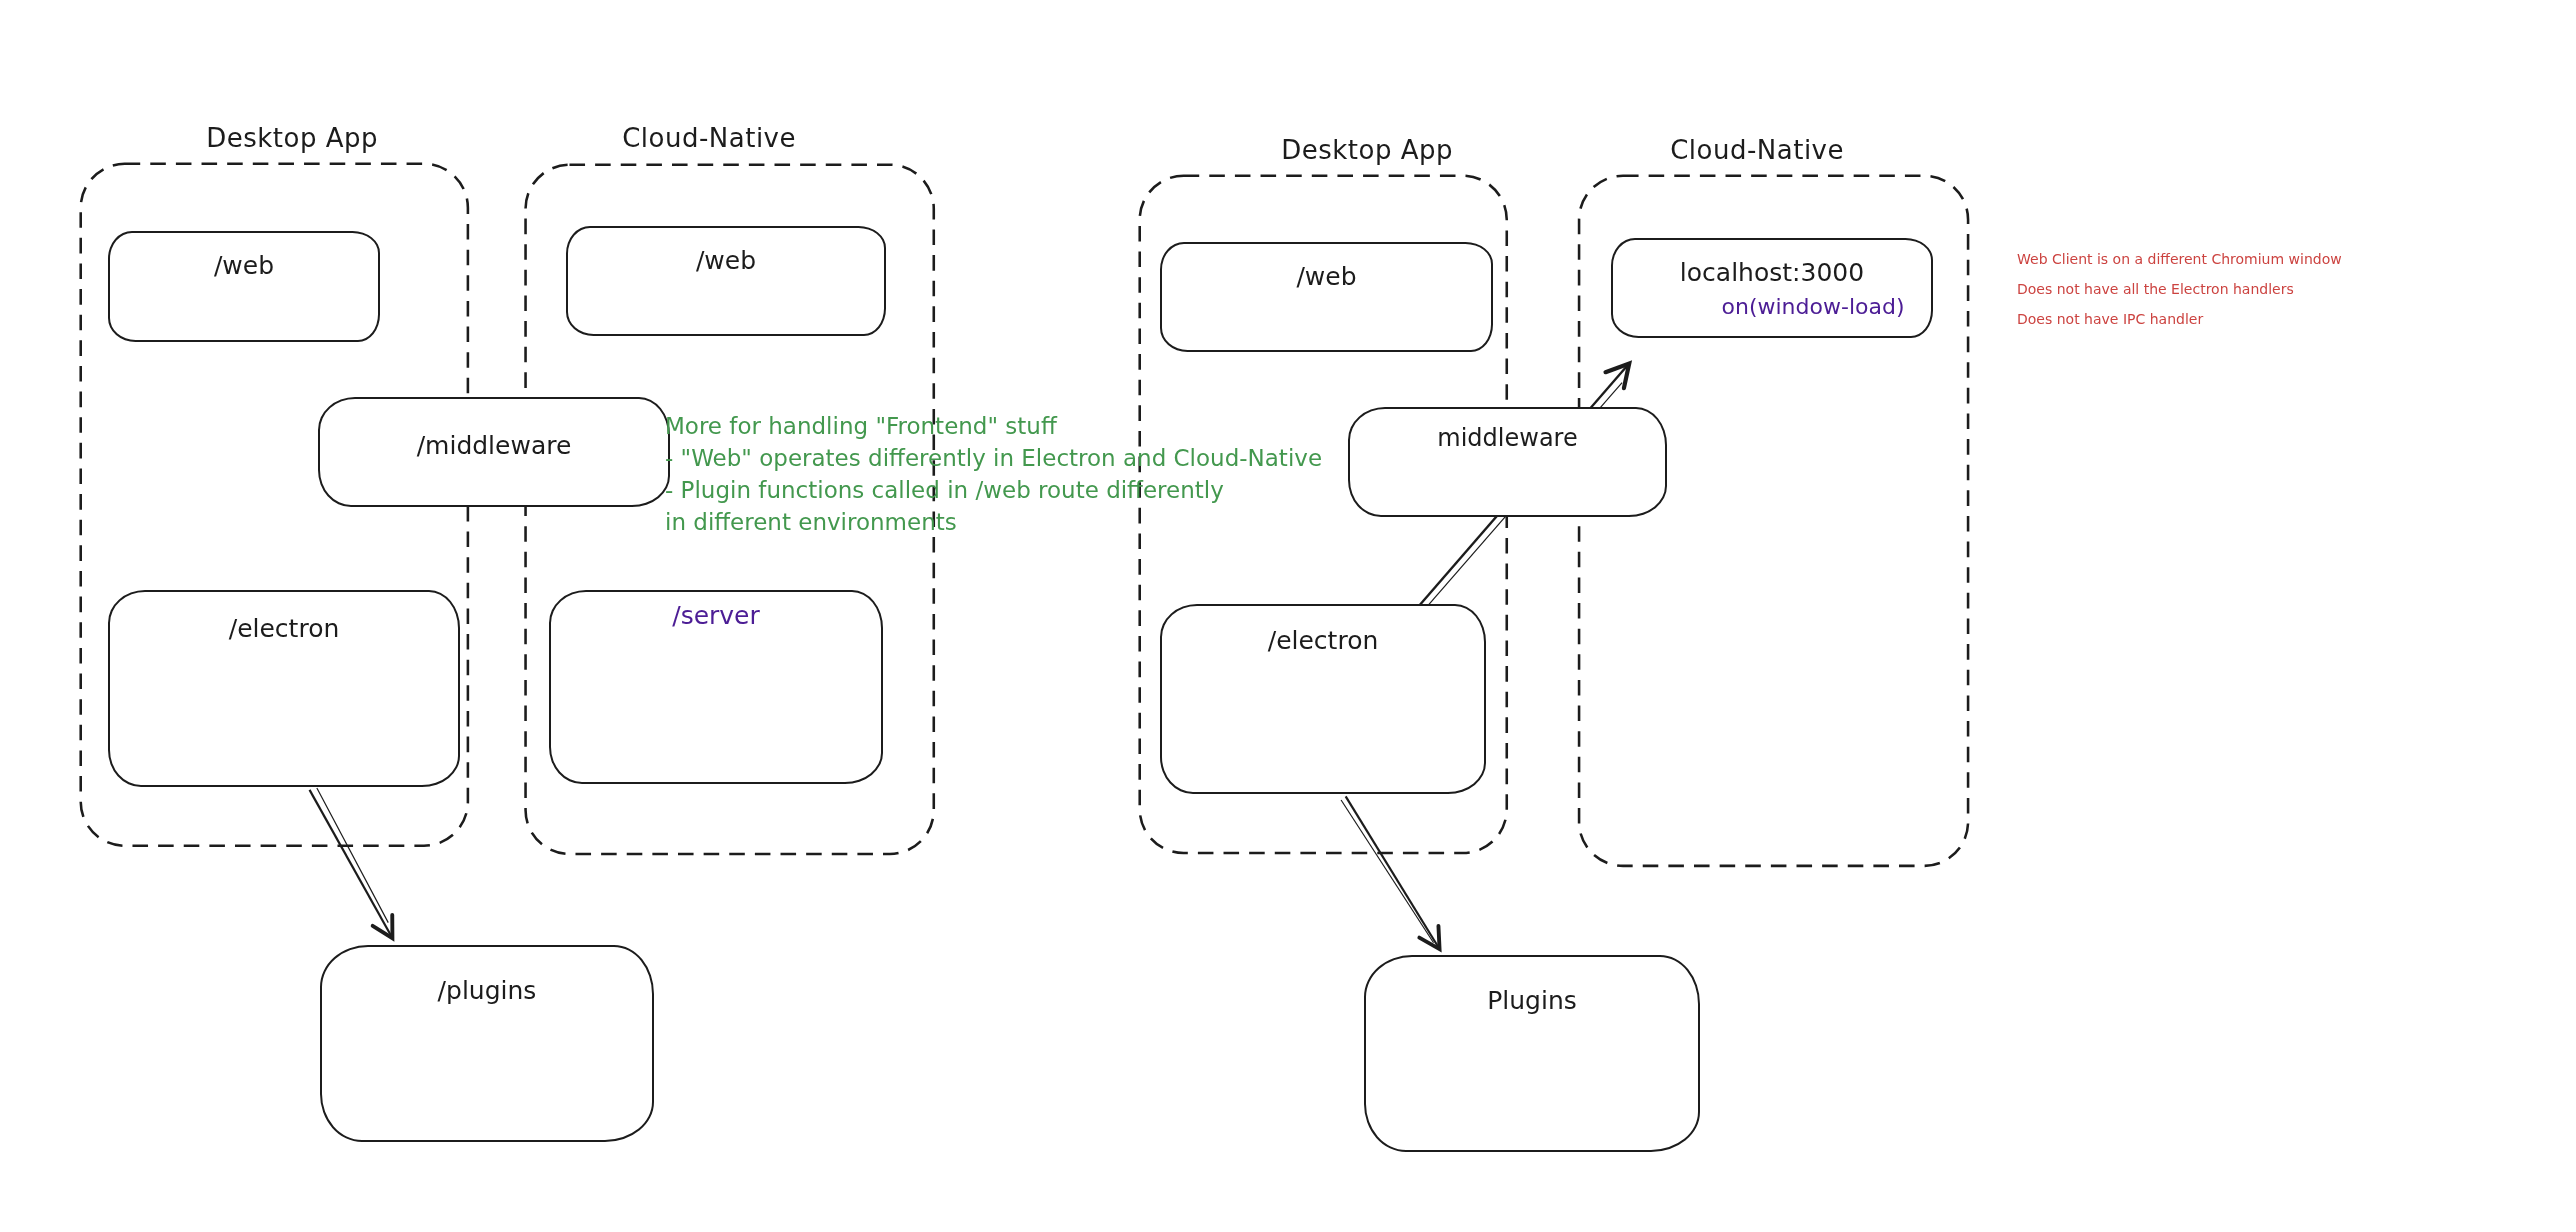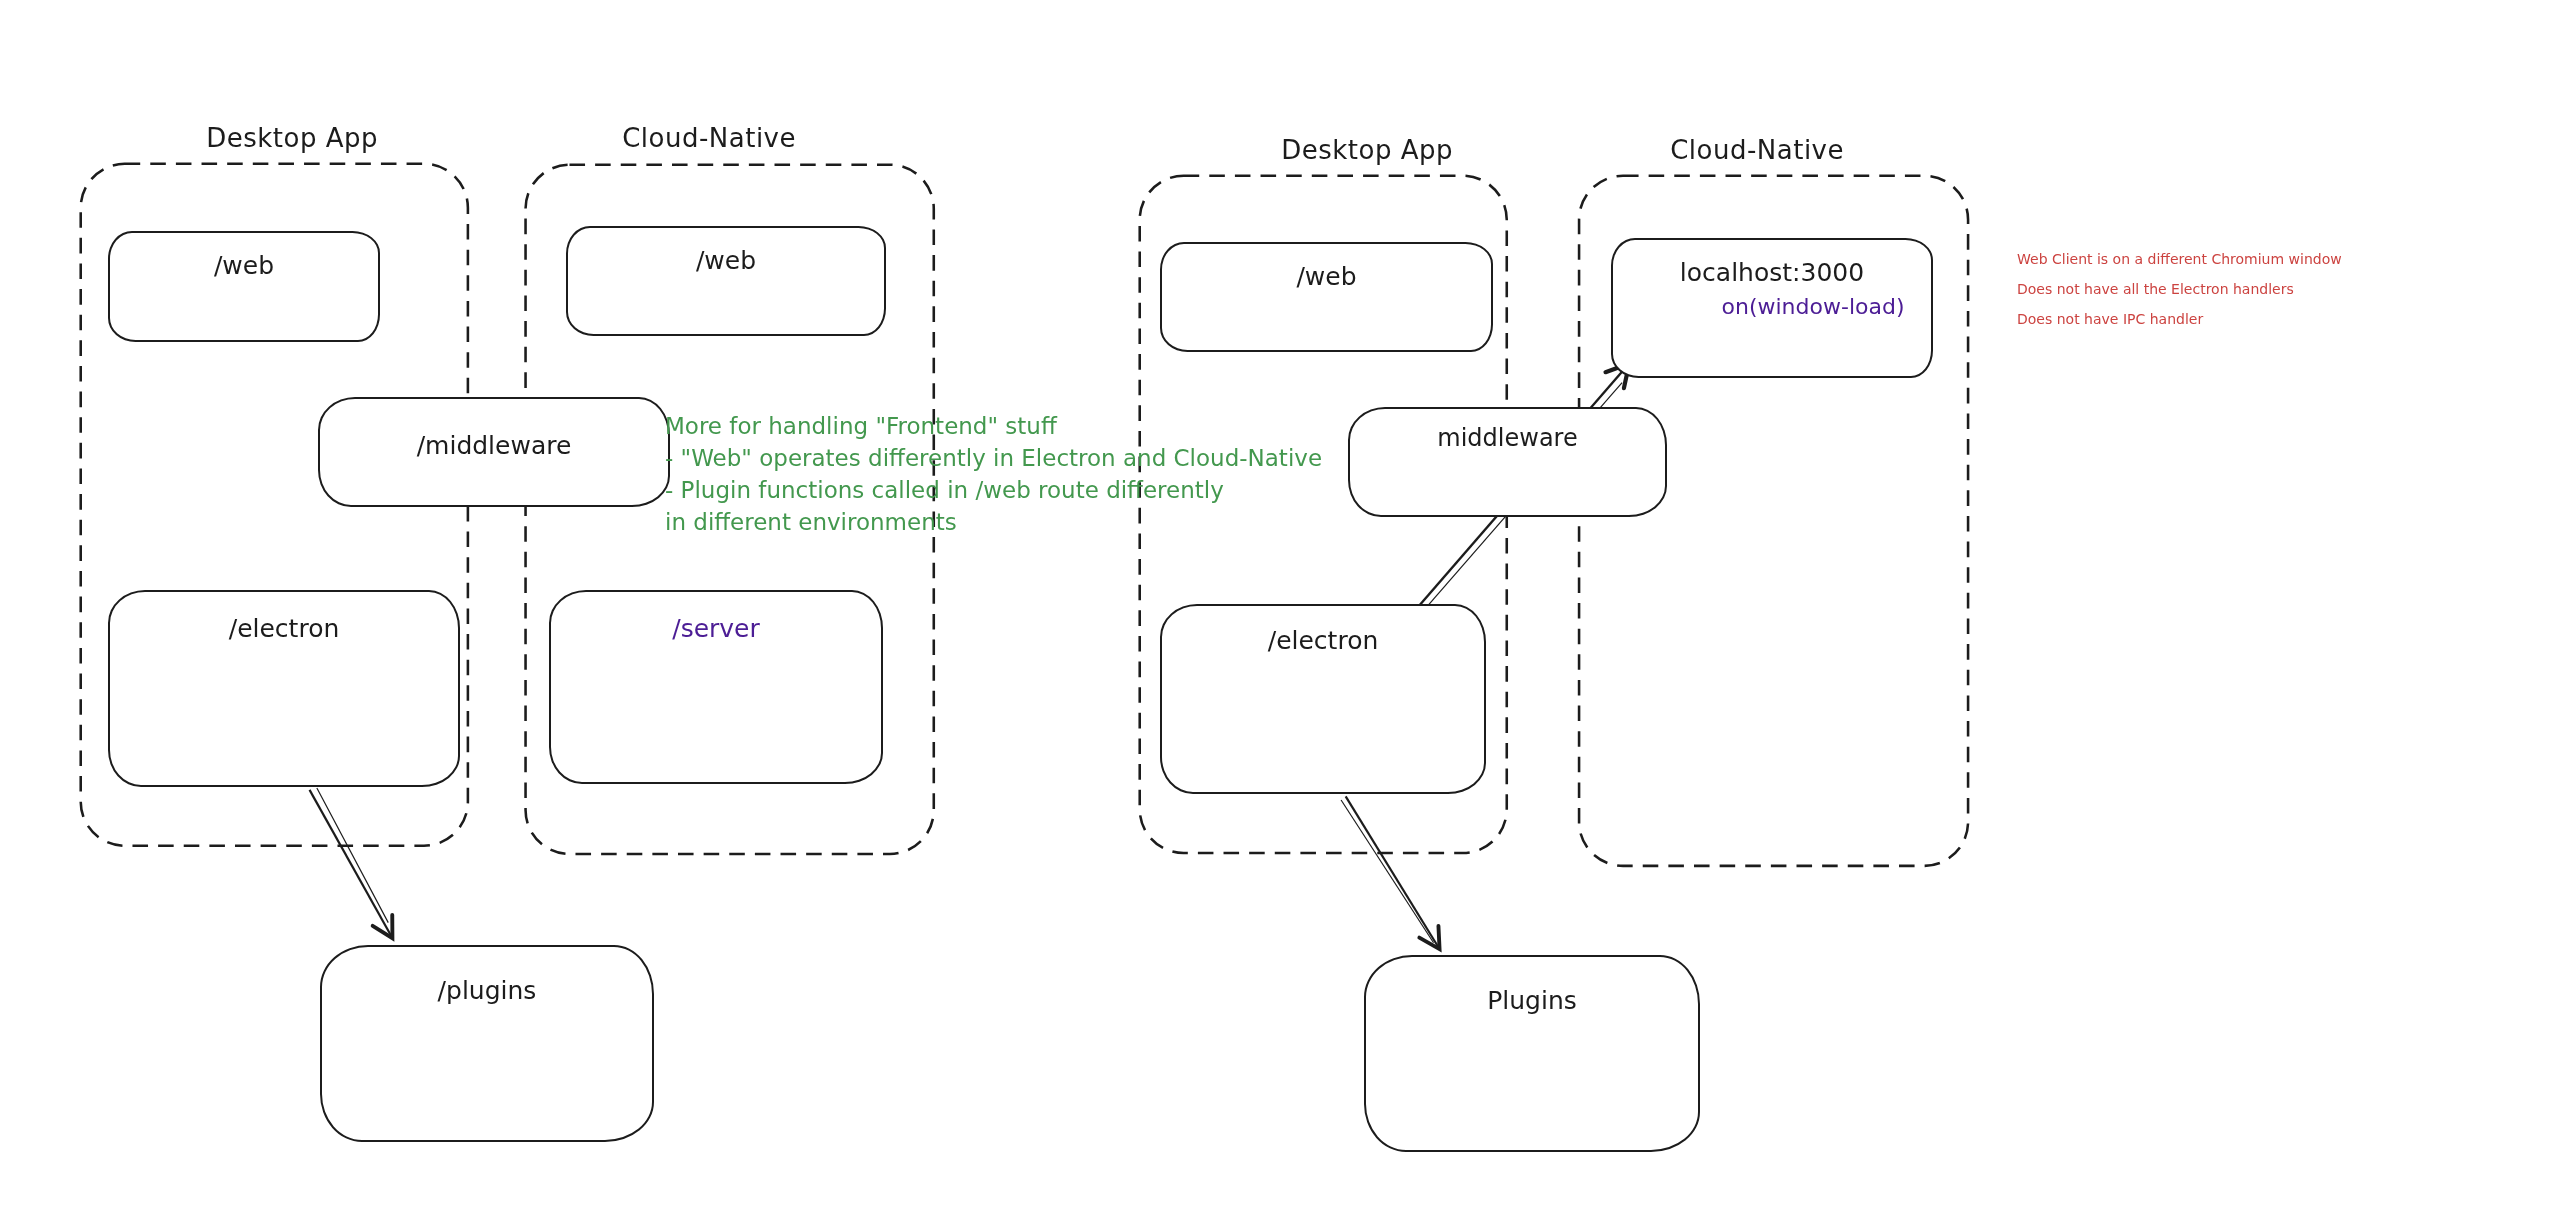--- a/index.html
+++ b/index.html
@@ -75,21 +75,21 @@
   </div>
 
   <div class="node r-md" style="left:318px;top:397px;width:352px;height:110px;padding-top:32px;">
     <span class="lbl">/middleware</span>
   </div>
 
   <div class="node r-md" style="left:108px;top:590px;width:352px;height:197px;padding-top:22px;">
     <span class="lbl">/electron</span>
   </div>
 
-  <div class="node r-md" style="left:549px;top:590px;width:334px;height:194px;padding-top:22px;">
+  <div class="node r-md" style="left:549px;top:590px;width:334px;height:194px;padding-top:9px;">
     <span class="lbl red-text">/server</span>
   </div>
 
   <div class="node r-lg" style="left:320px;top:945px;width:334px;height:197px;padding-top:29px;">
     <span class="lbl">/plugins</span>
   </div>
 
   <div class="note note-green" style="left:665px;top:410px;">
     <div>More for handling "Frontend" stuff</div>
     <div>- "Web" operates differently in Electron and Cloud-Native</div>
@@ -98,21 +98,21 @@
   </div>
 
   <div class="diagram-label" style="left:1178px;top:135px;width:275px;">Desktop App</div>
 
   <div class="diagram-label" style="left:1597px;top:135px;width:247px;">Cloud-Native</div>
 
   <div class="node r-sm" style="left:1160px;top:242px;width:333px;height:110px;padding-top:18.3px;">
     <span class="lbl">/web</span>
   </div>
 
-  <div class="node r-sm" style="left:1611px;top:238px;width:322px;height:140px;padding-top:18.3px;">
+  <div class="node r-sm" style="left:1611px;top:238px;width:322px;height:100px;padding-top:18.3px;">
     <span class="lbl">localhost:3000</span>
     <span class="lbl red-text" style="font-size:22px;margin-top:6.4px;transform:translateX(41px);">on(window-load)</span>
   </div>
 
   <div class="node r-md" style="left:1348px;top:407px;width:319px;height:110px;padding-top:15px;font-size:24px;">
     <span class="lbl">middleware</span>
   </div>
 
   <div class="node r-md" style="left:1160px;top:604px;width:326px;height:190px;padding-top:20px;">
     <span class="lbl">/electron</span>

